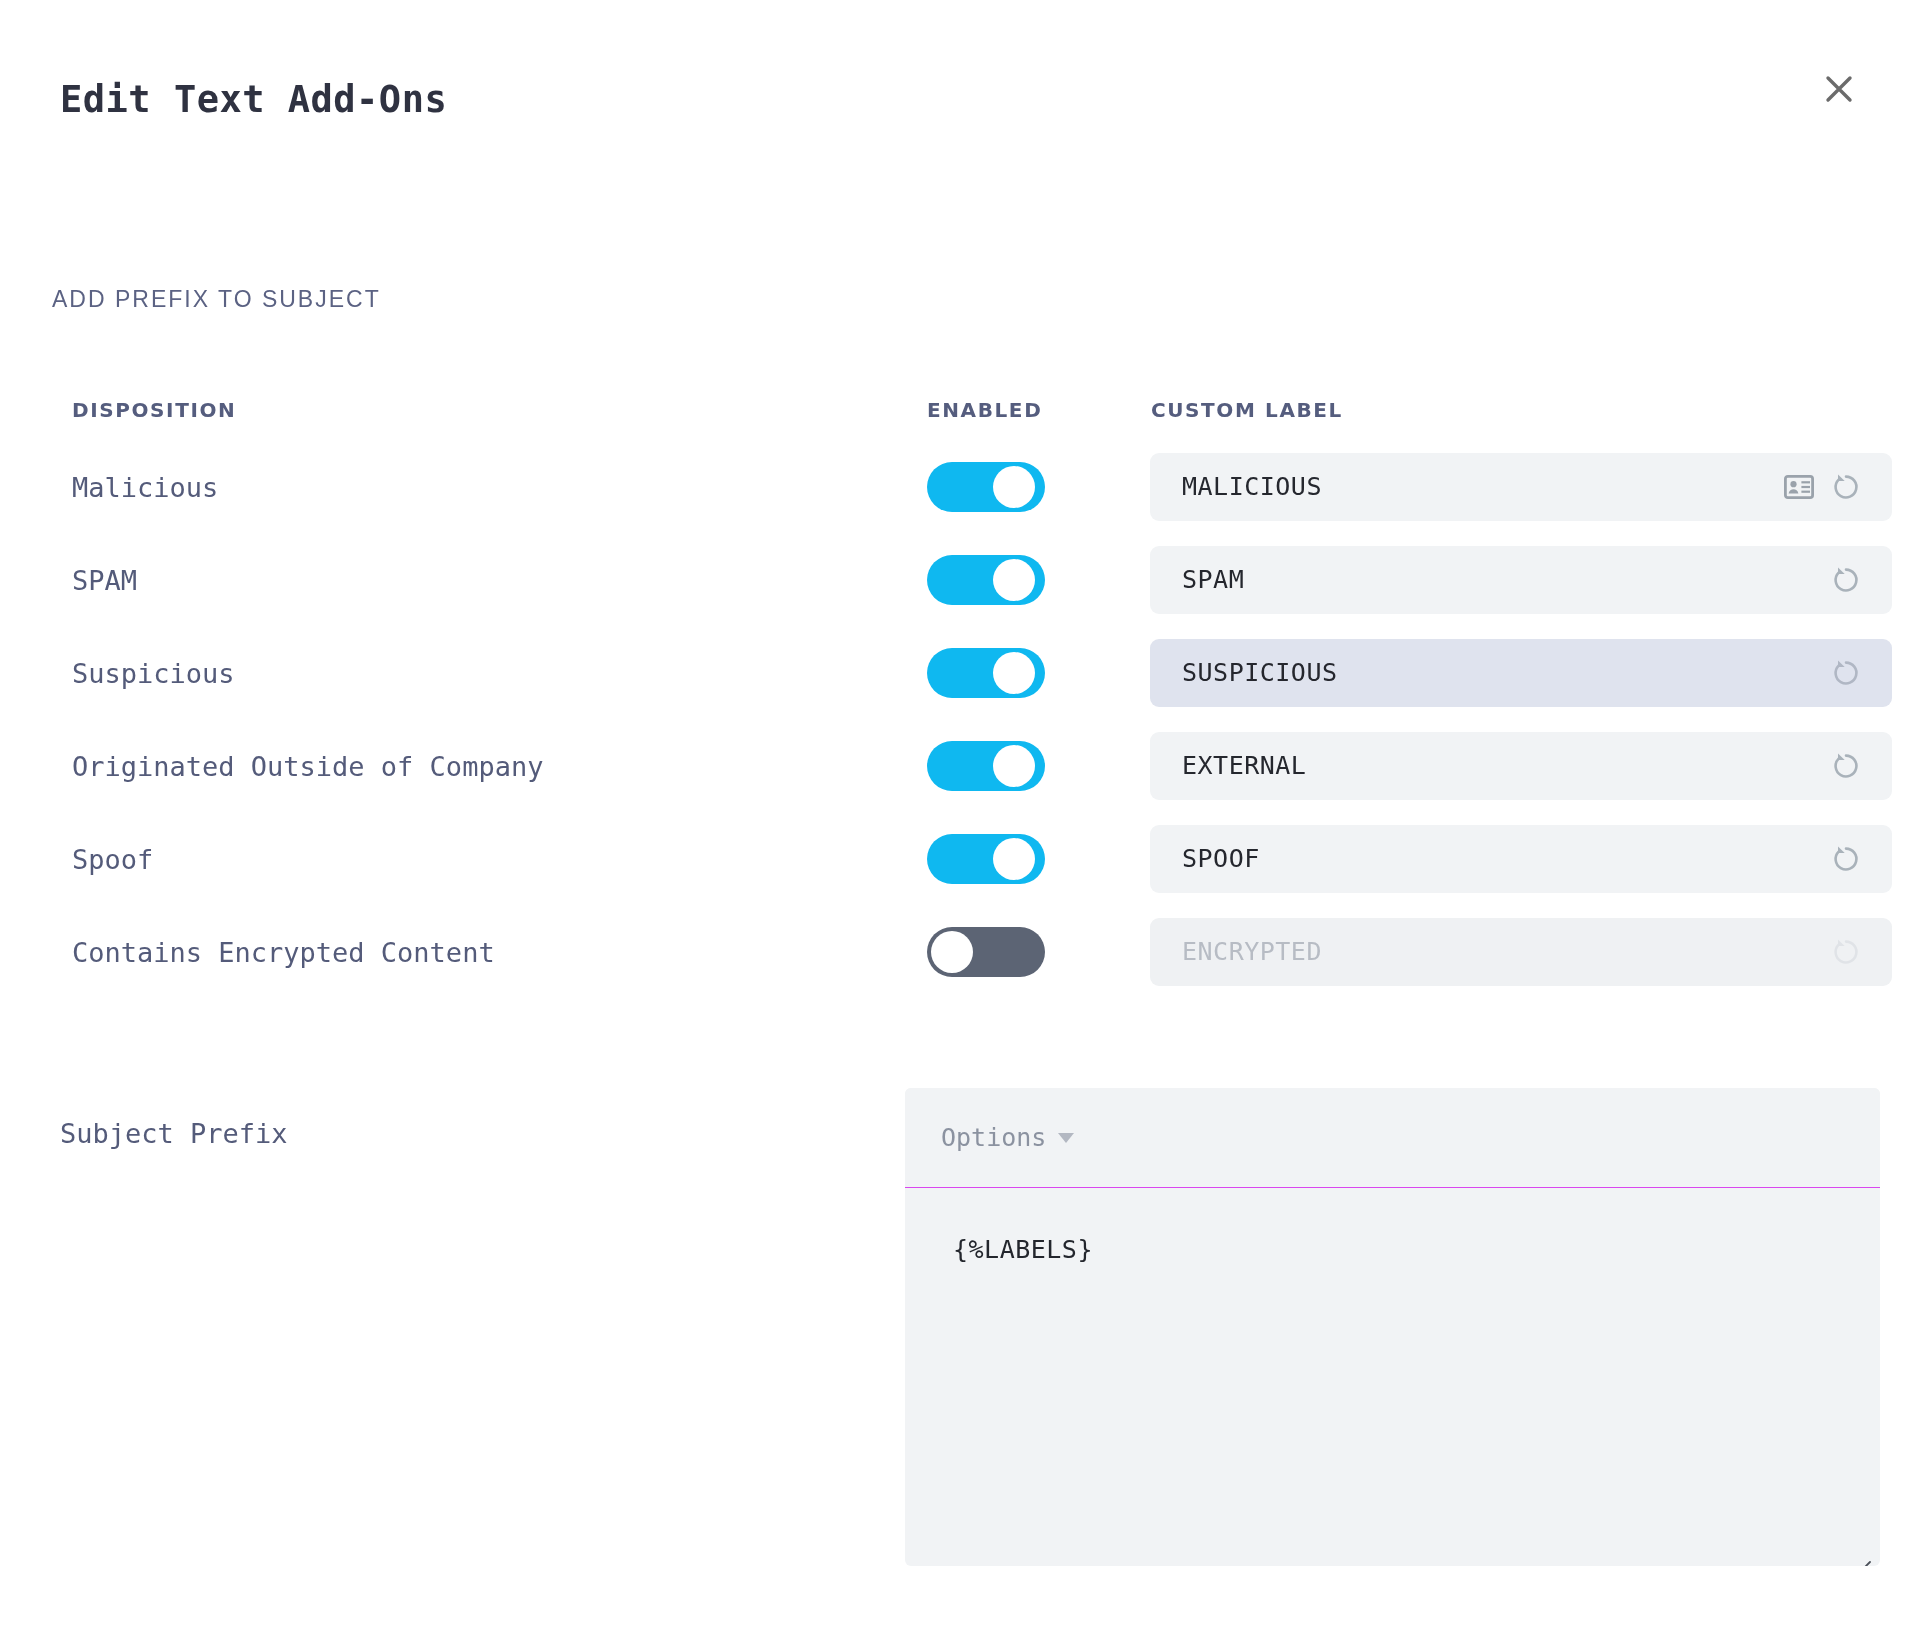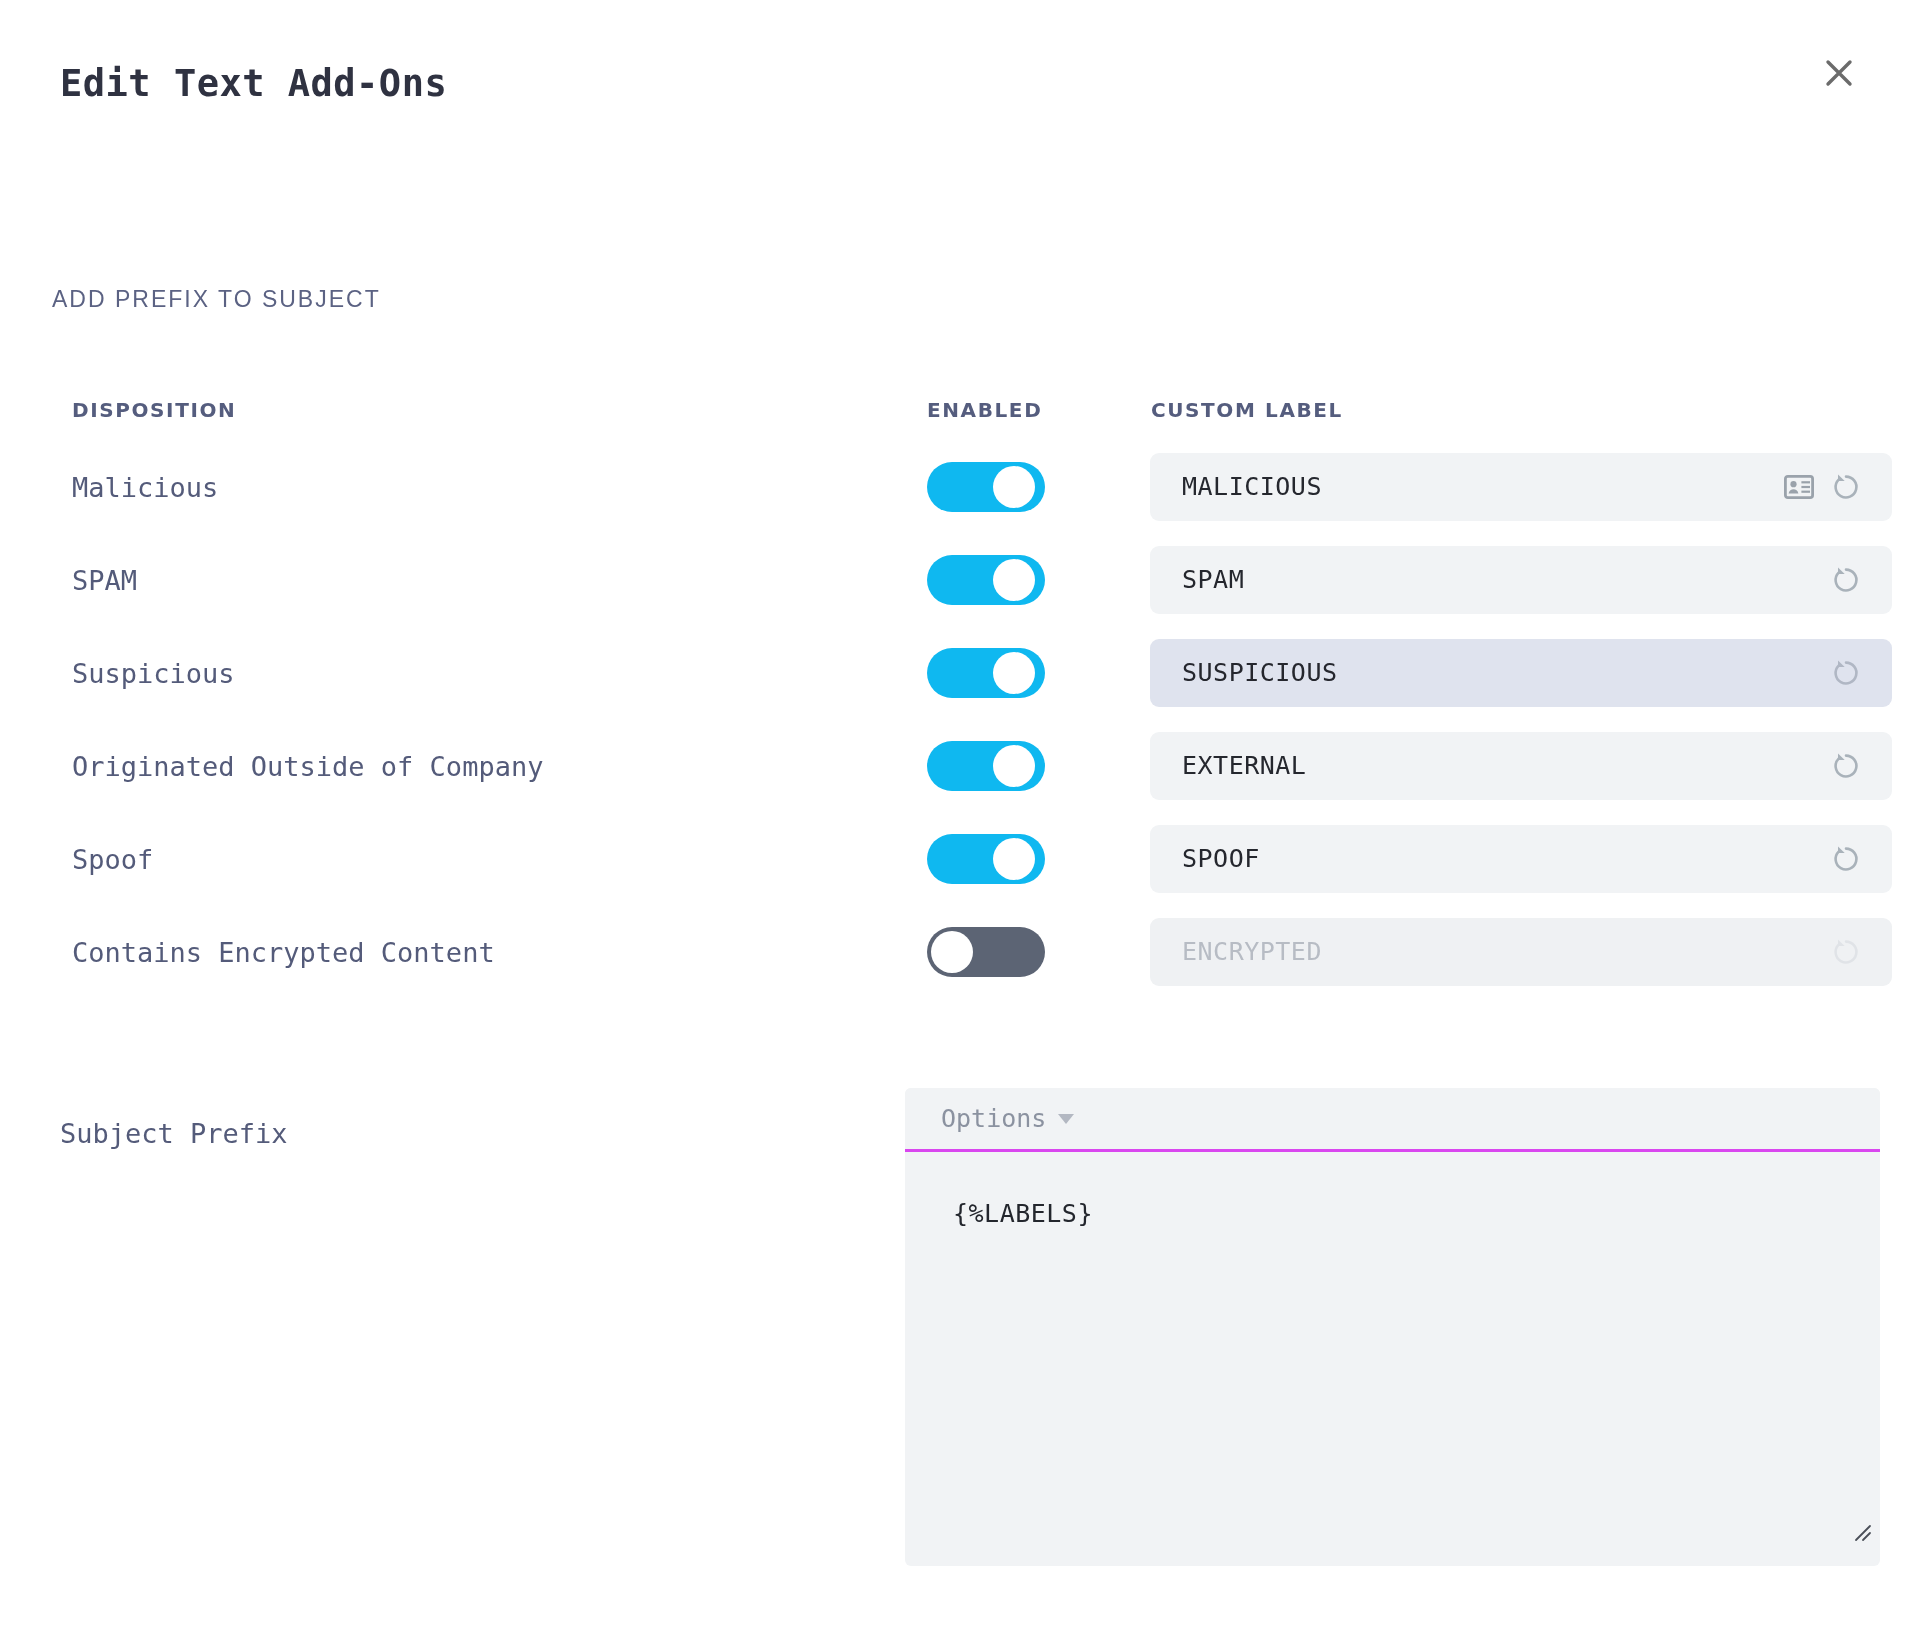--- a/index.html
+++ b/index.html
@@ -16,21 +16,21 @@
   .dialog {
     position: relative;
     width: 1908px;
     height: 1650px;
     background: #ffffff;
   }
 
   
   .dialog-header {
     position: absolute;
-    left: 0; top: 0;
+    left: 0; top: 16px;
     width: 1908px;
     height: 150px;
   }
   .dialog-title {
     position: absolute;
     left: 60px;
     top: 62px;
     font-family: "DejaVu Sans Mono", "Liberation Mono", monospace;
     font-size: 37px;
     font-weight: 700;
@@ -202,25 +202,25 @@
     position: absolute;
     left: 905px;
     top: 0;
     width: 975px;
     height: 478px;
     border-radius: 6px;
     background: #f1f3f5;
     overflow: hidden;
   }
   .editor-toolbar {
-    height: 64px;
+    height: 100px;
     display: flex;
     align-items: center;
     padding-left: 36px;
-    border-bottom: 3px solid #d946ef;
+    border-bottom: 1px solid #d946ef;
     background: #f1f3f5;
   }
   .options-dropdown {
     display: flex;
     align-items: center;
     gap: 12px;
     background: transparent;
     border: none;
     cursor: pointer;
     padding: 0;

